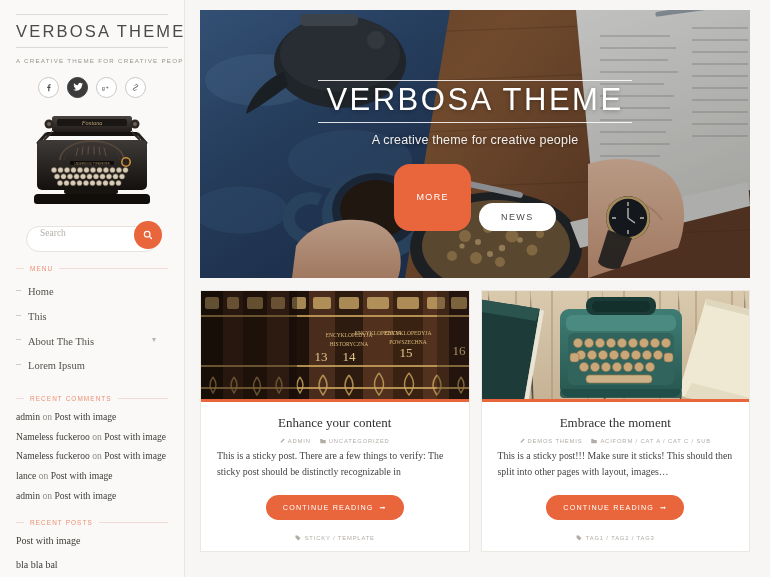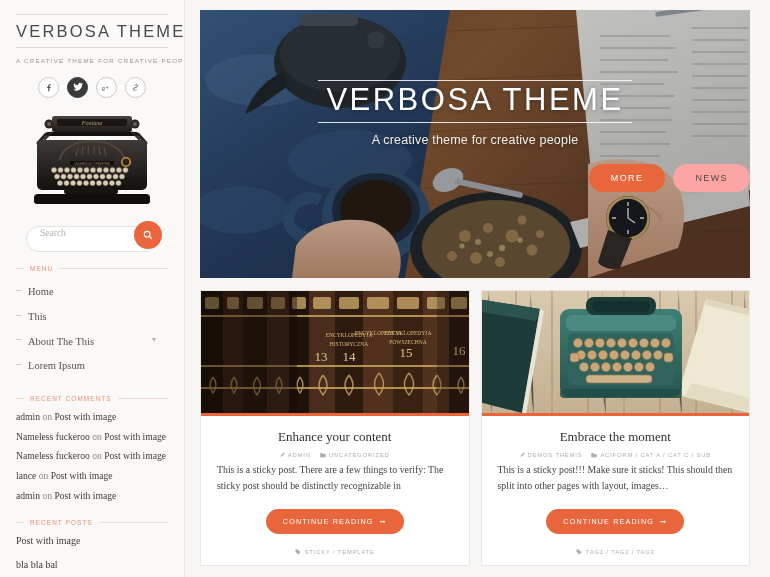--- a/index.html
+++ b/index.html
@@ -218,50 +218,50 @@
   .hero-sub {
     font-family: "Liberation Sans", sans-serif;
     font-size: 12.5px;
     color: #f2efec;
     margin-top: 10px;
     letter-spacing: .2px;
     text-shadow: 0 1px 4px rgba(0,0,0,.4);
   }
   .hero-btns {
     margin-top: 17px;
-    display: flex; justify-content: flex-end; gap: 8px;
+    display: flex; justify-content: center; gap: 8px;
   }
   .btn-pill {
     font-family: "Liberation Sans", sans-serif;
     font-size: 9px;
     letter-spacing: 1.4px;
     padding: 9px 22px;
     border-radius: 16px;
     border: none;
     cursor: pointer;
     text-transform: uppercase;
   }
   .btn-orange { background: #e9653c; color: #fff; }
-  .btn-white { background: #fca5a5; color: #4c4945; }
+  .btn-white { background: #ffffff; color: #4c4945; margin-top: 39px; }
 
   
   .post-grid {
     display: flex;
     gap: 11px;
     margin-top: 12px;
   }
   .post-card {
     flex: 1 1 0;
     background: #ffffff;
     border: 1px solid #ebe8e4;
     overflow: hidden;
     min-width: 0;
   }
   .card-thumb {
-    height: 125px;
+    height: 111px;
     position: relative;
     overflow: hidden;
     border-bottom: 3px solid #e9653c;
   }
   .card-body { padding: 14px 16px 0 16px; text-align: center; }
   .card-title {
     font-family: "Liberation Serif", serif;
     font-size: 13px;
     color: #32302e;
     font-weight: 400;

